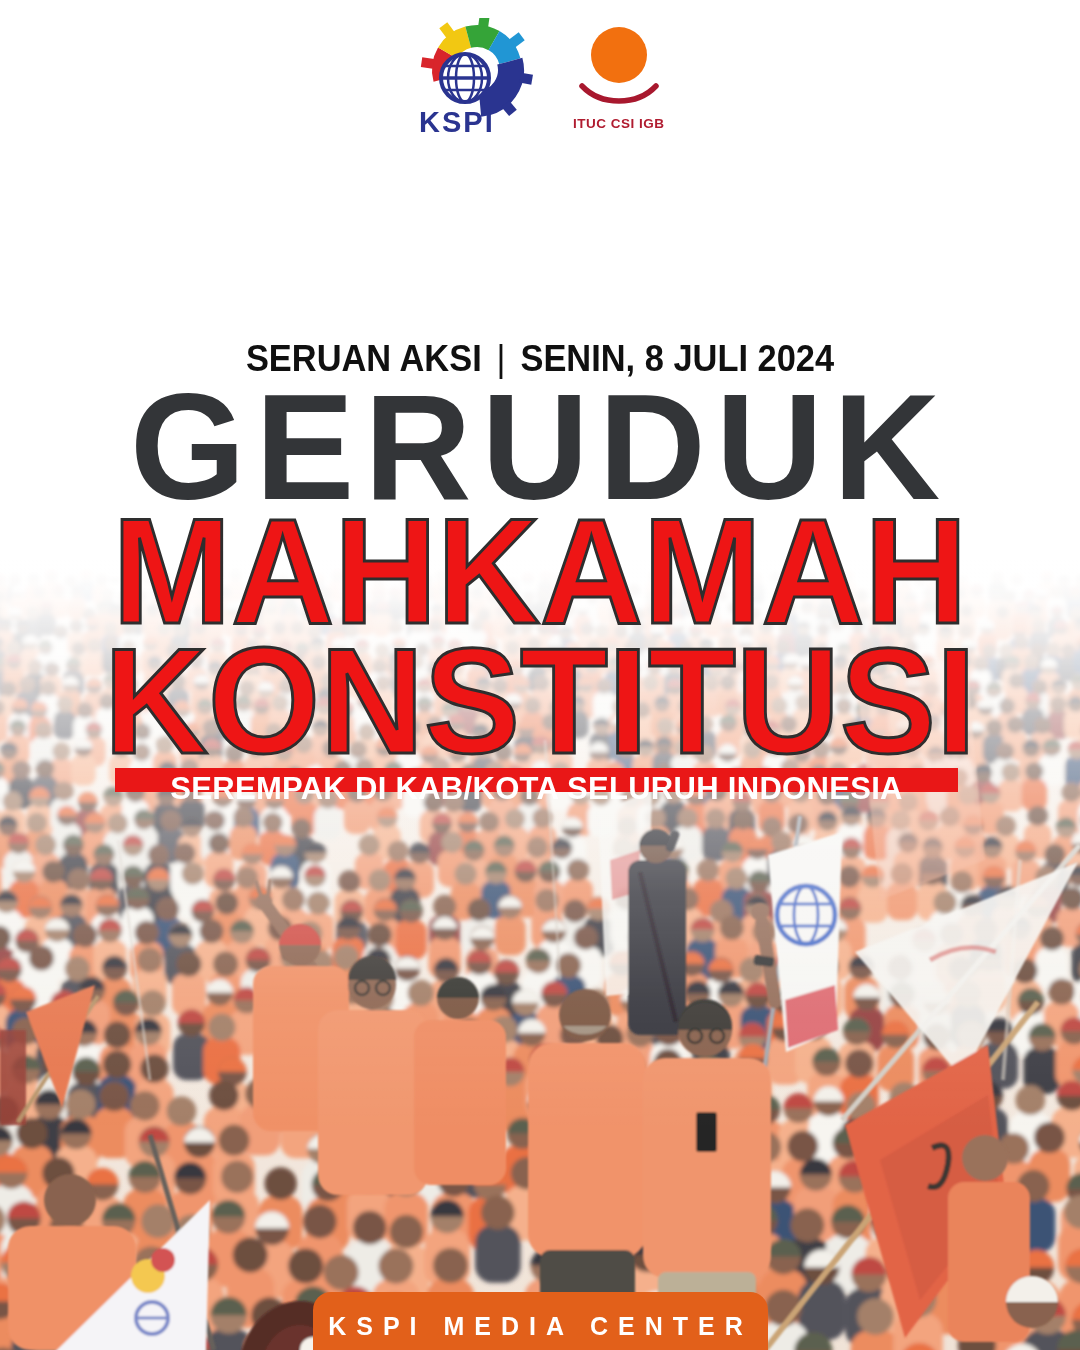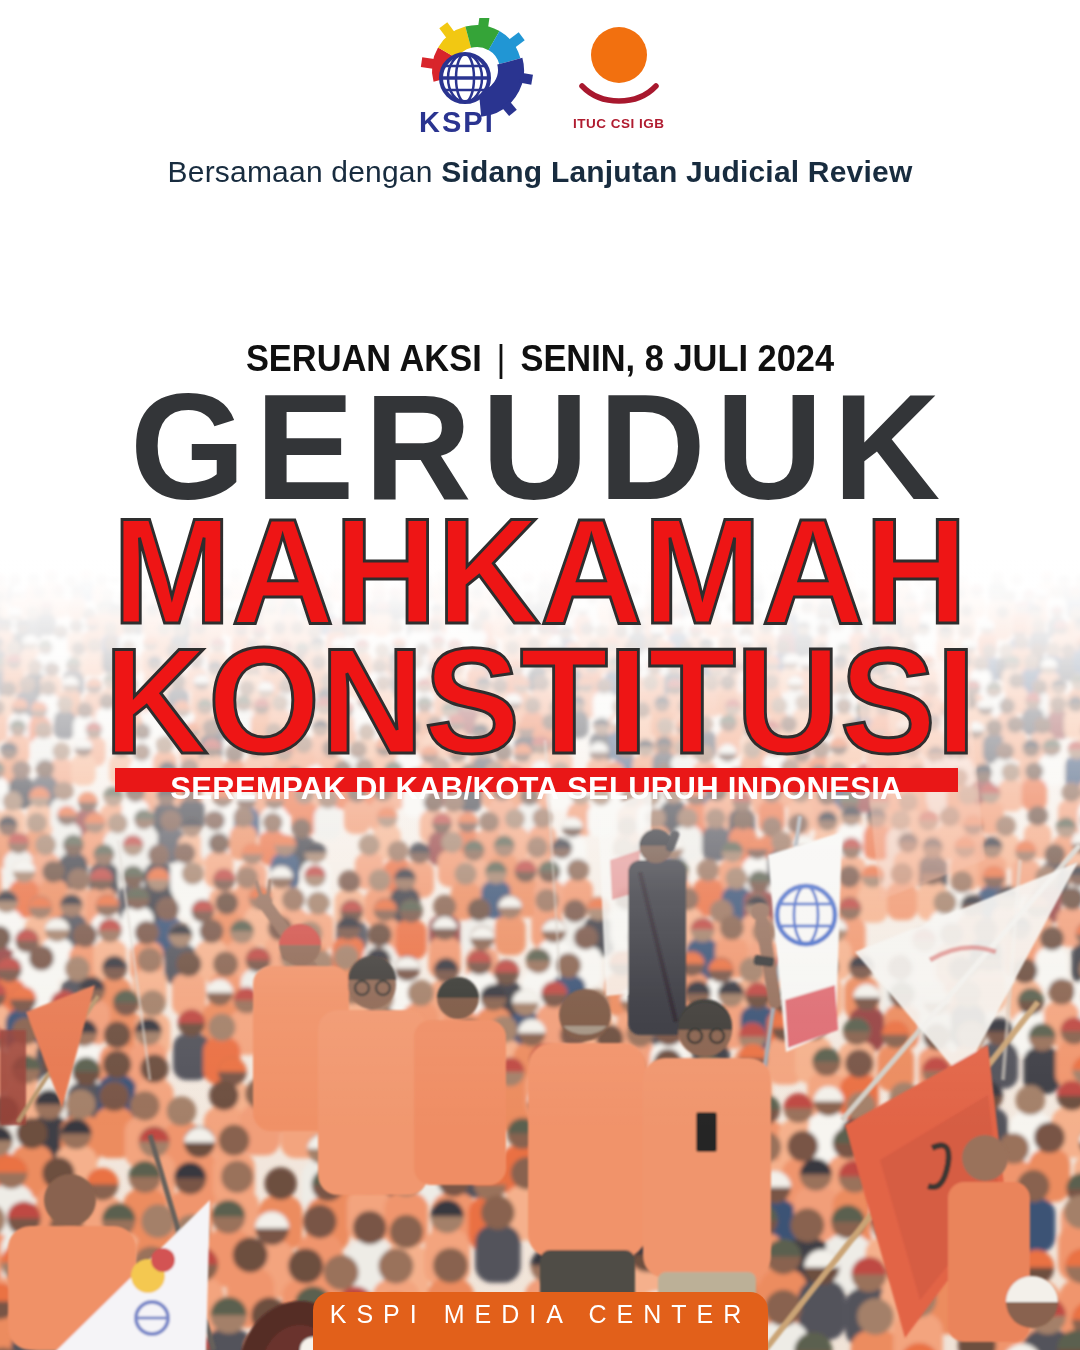--- a/index.html
+++ b/index.html
@@ -50,22 +50,22 @@
 
   .banner { position:absolute; top:768px; left:115px; width:843px; height:24px;
     background:#e91717; color:#ffffff; font-size:31px; font-weight:700;
     line-height:42px; text-align:center; letter-spacing:.3px;
     transform:scaleX(1); white-space:nowrap; }
 
   
   .footer-btn { position:absolute; left:313px; top:1292px; width:455px; height:90px;
     background:#e2601a; border-radius:18px; z-index:3;
     display:flex; justify-content:center; align-items:flex-start; }
-  .footer-btn span { margin-top:8px; color:#fff; font-size:25px; letter-spacing:10px;
-    font-weight:400; white-space:nowrap; }
+  .footer-btn span { margin-top:20px; color:#fff; font-size:25px; letter-spacing:10px;
+    font-weight:700; white-space:nowrap; }
 
   .logo-svg { display:block; }
   svg text { font-family:"Liberation Sans", sans-serif; }
 </style>
 </head>
 <body>
 
 <div class="poster">
 
   <div class="photo">
@@ -2848,21 +2848,20 @@
       </svg>
 
       <svg class="logo-svg" width="106" height="114" viewBox="0 0 106 114">
         <circle cx="50" cy="31" r="28" fill="#f2700f"></circle>
         <path d="M13,62 C32,82 68,82 87,62" stroke="#a8182e" stroke-width="5.5" fill="none" stroke-linecap="round"></path>
         <text x="4" y="104" font-size="13.5" font-weight="bold" letter-spacing=".5" fill="#b01c30">ITUC CSI IGB</text>
       </svg>
     </div>
 
     <div class="intro">
-      <div><span>Bersamaan dengan </span><b>Sidang Lanjutan Judicial Review</b></div>
     </div>
 
     <div class="kicker">
       <span>SERUAN AKSI</span><span class="div">|</span><span>SENIN, 8 JULI 2024</span>
     </div>
 
     <div class="hline h-geruduk">GERUDUK</div>
     <div class="hline h-mahkamah">MAHKAMAH</div>
     <div class="hline h-konstitusi">KONSTITUSI</div>
 

